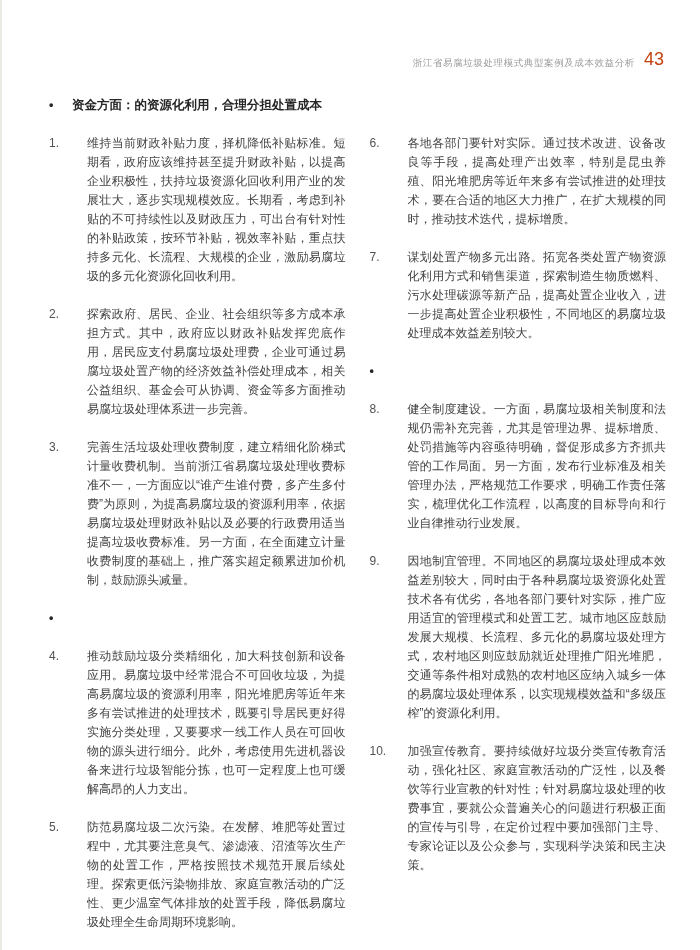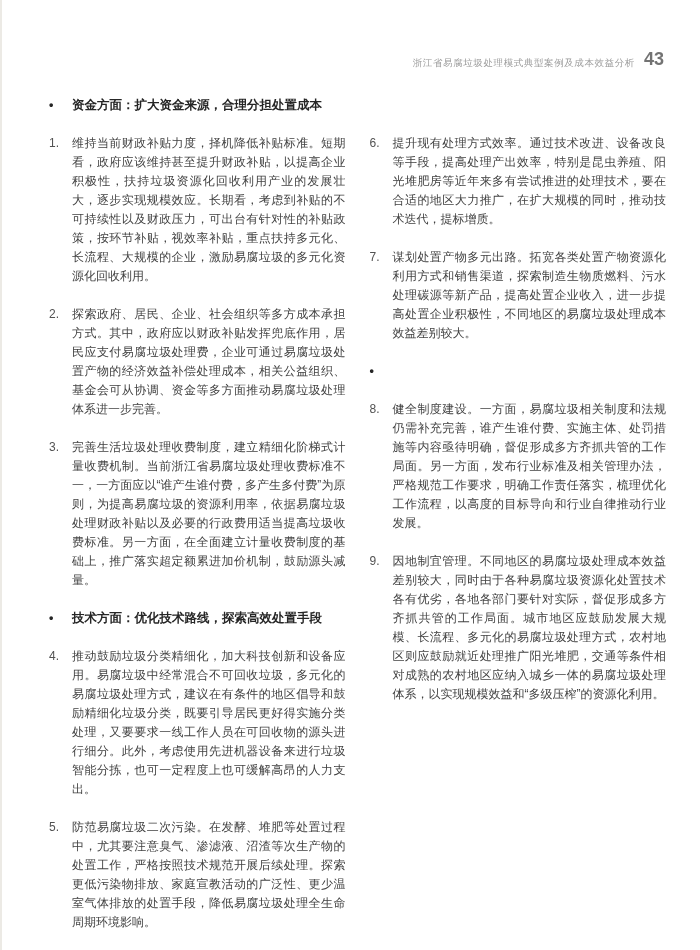--- a/index.html
+++ b/index.html
@@ -26,22 +26,22 @@
     gap: 9px;
     white-space: nowrap;
   }
   .header-title {
     font-size: 9.5px;
     color: #9b9b9b;
     letter-spacing: 0.6px;
   }
   .page-number {
     font-size: 18px;
-    color: #737373;
-    font-weight: 700;
+    color: #c2410c;
+    font-weight: 400;
   }
   .columns {
     position: absolute;
     top: 96px;
     left: 47px;
     right: 34px;
     display: flex;
     gap: 24px;
   }
   .col {
@@ -75,76 +75,80 @@
     margin-bottom: 19px;
   }
   .list-item .num {
     width: 23px;
     flex: none;
     color: #525252;
   }
   .list-item .text {
     flex: 1;
     text-align: justify;
+    margin-left: 15px;
   }
 </style>
 </head>
 <body>
 
 <div class="page">
   <div class="header">
     <span class="header-title">浙江省易腐垃圾处理模式典型案例及成本效益分析</span>
     <span class="page-number">43</span>
   </div>
   <div class="columns">
     <div class="col" id="col-left">
         <div class="section-heading">
           <span class="bullet">•</span>
-          <span>资金方面：扩大资金来源，合理分担处置成本</span>
+          <span>资金方面：的资源化利用，合理分担处置成本</span>
         </div>
         <div class="list-item">
           <span class="num">1.</span>
           <span class="text">维持当前财政补贴力度，择机降低补贴标准。短期看，政府应该维持甚至提升财政补贴，以提高企业积极性，扶持垃圾资源化回收利用产业的发展壮大，逐步实现规模效应。长期看，考虑到补贴的不可持续性以及财政压力，可出台有针对性的补贴政策，按环节补贴，视效率补贴，重点扶持多元化、长流程、大规模的企业，激励易腐垃圾的多元化资源化回收利用。</span>
         </div>
         <div class="list-item">
           <span class="num">2.</span>
           <span class="text">探索政府、居民、企业、社会组织等多方成本承担方式。其中，政府应以财政补贴发挥兜底作用，居民应支付易腐垃圾处理费，企业可通过易腐垃圾处置产物的经济效益补偿处理成本，相关公益组织、基金会可从协调、资金等多方面推动易腐垃圾处理体系进一步完善。</span>
         </div>
         <div class="list-item">
           <span class="num">3.</span>
           <span class="text">完善生活垃圾处理收费制度，建立精细化阶梯式计量收费机制。当前浙江省易腐垃圾处理收费标准不一，一方面应以“谁产生谁付费，多产生多付费”为原则，为提高易腐垃圾的资源利用率，依据易腐垃圾处理财政补贴以及必要的行政费用适当提高垃圾收费标准。另一方面，在全面建立计量收费制度的基础上，推广落实超定额累进加价机制，鼓励源头减量。</span>
         </div>
         <div class="section-heading">
           <span class="bullet">•</span>
-          <span>技术方面：优化技术路线，探索高效处置手段</span>
         </div>
         <div class="list-item">
           <span class="num">4.</span>
-          <span class="text">推动鼓励垃圾分类精细化，加大科技创新和设备应用。易腐垃圾中经常混合不可回收垃圾，多元化的易腐垃圾处理方式，建议在有条件的地区倡导和鼓励精细化垃圾分类，既要引导居民更好得实施分类处理，又要要求一线工作人员在可回收物的源头进行细分。此外，考虑使用先进机器设备来进行垃圾智能分拣，也可一定程度上也可缓解高昂的人力支出。</span>
+          <span class="text">推动鼓励垃圾分类精细化，加大科技创新和设备应用。易腐垃圾中经常混合不可回收垃圾，为提高易腐垃圾的资源利用率，阳光堆肥房等近年来多有尝试推进的处理技术，既要引导居民更好得实施分类处理，又要要求一线工作人员在可回收物的源头进行细分。此外，考虑使用先进机器设备来进行垃圾智能分拣，也可一定程度上也可缓解高昂的人力支出。</span>
         </div>
         <div class="list-item">
           <span class="num">5.</span>
           <span class="text">防范易腐垃圾二次污染。在发酵、堆肥等处置过程中，尤其要注意臭气、渗滤液、沼渣等次生产物的处置工作，严格按照技术规范开展后续处理。探索更低污染物排放、家庭宣教活动的广泛性、更少温室气体排放的处置手段，降低易腐垃圾处理全生命周期环境影响。</span>
         </div>
       </div>
     <div class="col col-right" id="col-right">
         <div class="list-item">
           <span class="num">6.</span>
-          <span class="text">提升现有处理方式效率。通过技术改进、设备改良等手段，提高处理产出效率，特别是昆虫养殖、阳光堆肥房等近年来多有尝试推进的处理技术，要在合适的地区大力推广，在扩大规模的同时，推动技术迭代，提标增质。</span>
+          <span class="text">各地各部门要针对实际。通过技术改进、设备改良等手段，提高处理产出效率，特别是昆虫养殖、阳光堆肥房等近年来多有尝试推进的处理技术，要在合适的地区大力推广，在扩大规模的同时，推动技术迭代，提标增质。</span>
         </div>
         <div class="list-item">
           <span class="num">7.</span>
           <span class="text">谋划处置产物多元出路。拓宽各类处置产物资源化利用方式和销售渠道，探索制造生物质燃料、污水处理碳源等新产品，提高处置企业收入，进一步提高处置企业积极性，不同地区的易腐垃圾处理成本效益差别较大。</span>
         </div>
         <div class="section-heading">
           <span class="bullet">•</span>
         </div>
         <div class="list-item">
           <span class="num">8.</span>
-          <span class="text">健全制度建设。一方面，易腐垃圾相关制度和法规仍需补充完善，谁产生谁付费、实施主体、处罚措施等内容亟待明确，督促形成多方齐抓共管的工作局面。另一方面，发布行业标准及相关管理办法，严格规范工作要求，明确工作责任落实，梳理优化工作流程，以高度的目标导向和行业自律推动行业发展。</span>
+          <span class="text">健全制度建设。一方面，易腐垃圾相关制度和法规仍需补充完善，尤其是管理边界、提标增质、处罚措施等内容亟待明确，督促形成多方齐抓共管的工作局面。另一方面，发布行业标准及相关管理办法，严格规范工作要求，明确工作责任落实，梳理优化工作流程，以高度的目标导向和行业自律推动行业发展。</span>
         </div>
         <div class="list-item">
           <span class="num">9.</span>
-          <span class="text">因地制宜管理。不同地区的易腐垃圾处理成本效益差别较大，同时由于各种易腐垃圾资源化处置技术各有优劣，各地各部门要针对实际，督促形成多方齐抓共管的工作局面。城市地区应鼓励发展大规模、长流程、多元化的易腐垃圾处理方式，农村地区则应鼓励就近处理推广阳光堆肥，交通等条件相对成熟的农村地区应纳入城乡一体的易腐垃圾处理体系，以实现规模效益和“多级压榨”的资源化利用。</span>
+          <span class="text">因地制宜管理。不同地区的易腐垃圾处理成本效益差别较大，同时由于各种易腐垃圾资源化处置技术各有优劣，各地各部门要针对实际，推广应用适宜的管理模式和处置工艺。城市地区应鼓励发展大规模、长流程、多元化的易腐垃圾处理方式，农村地区则应鼓励就近处理推广阳光堆肥，交通等条件相对成熟的农村地区应纳入城乡一体的易腐垃圾处理体系，以实现规模效益和“多级压榨”的资源化利用。</span>
+        </div>
+        <div class="list-item">
+          <span class="num">10.</span>
+          <span class="text">加强宣传教育。要持续做好垃圾分类宣传教育活动，强化社区、家庭宣教活动的广泛性，以及餐饮等行业宣教的针对性；针对易腐垃圾处理的收费事宜，要就公众普遍关心的问题进行积极正面的宣传与引导，在定价过程中要加强部门主导、专家论证以及公众参与，实现科学决策和民主决策。</span>
         </div>
       </div>
   </div>
 </div>
 
 </body></html>

